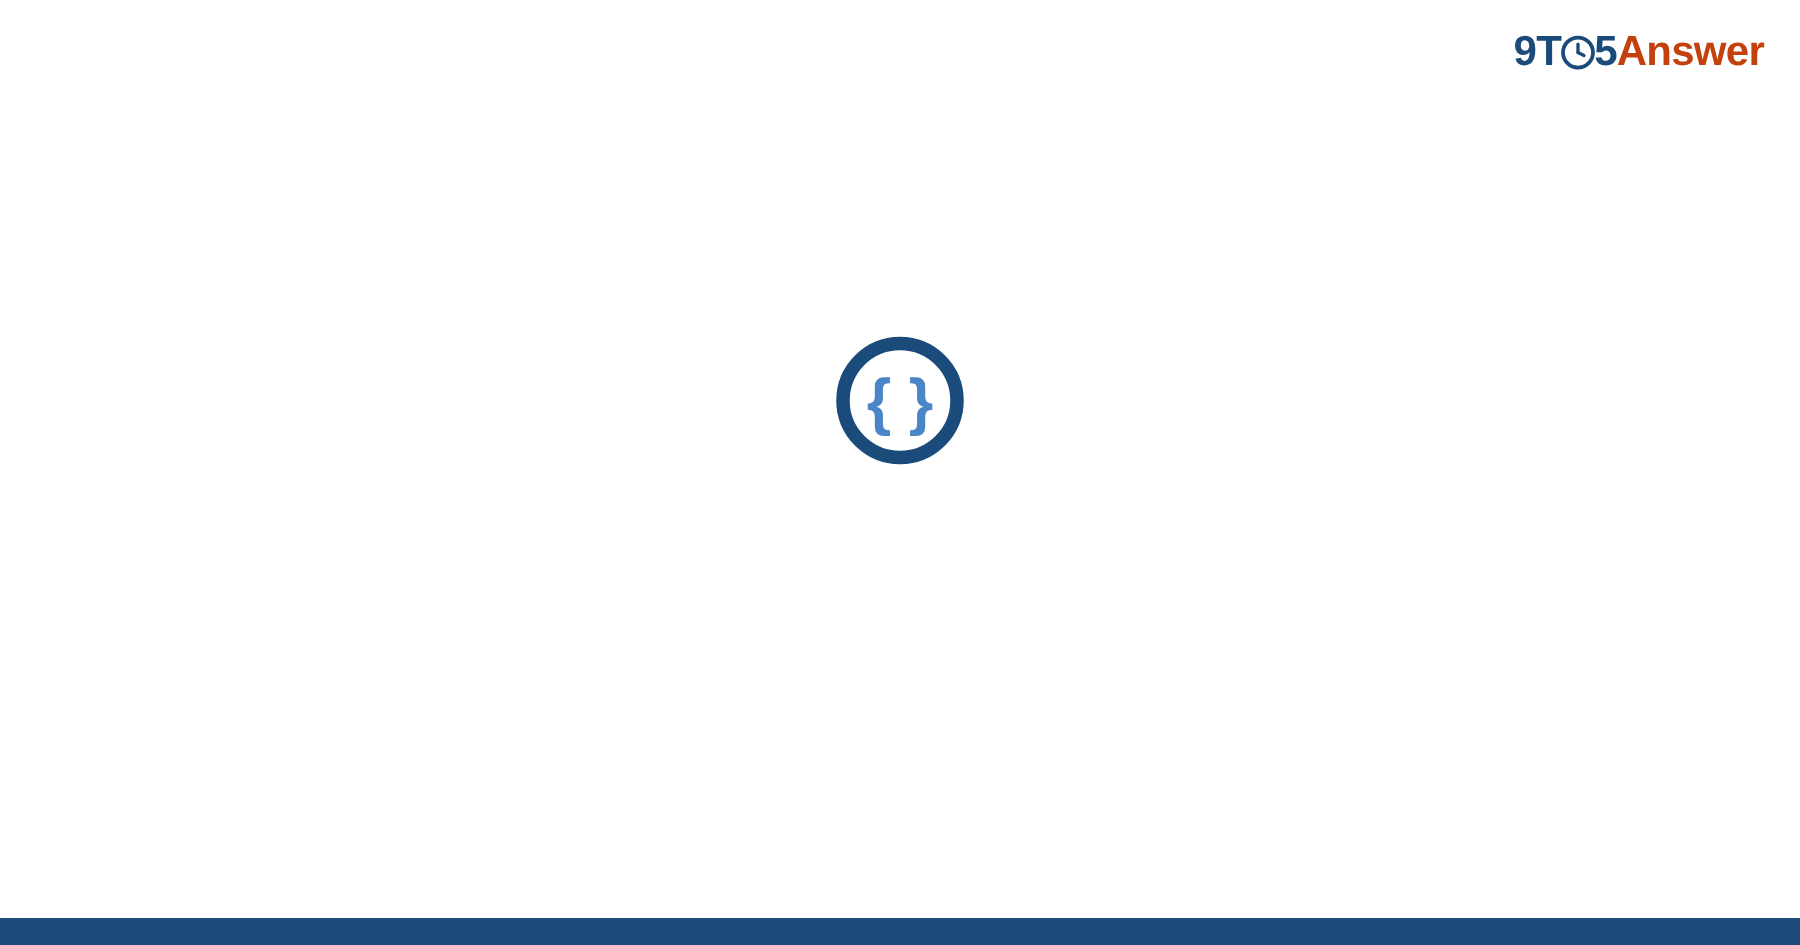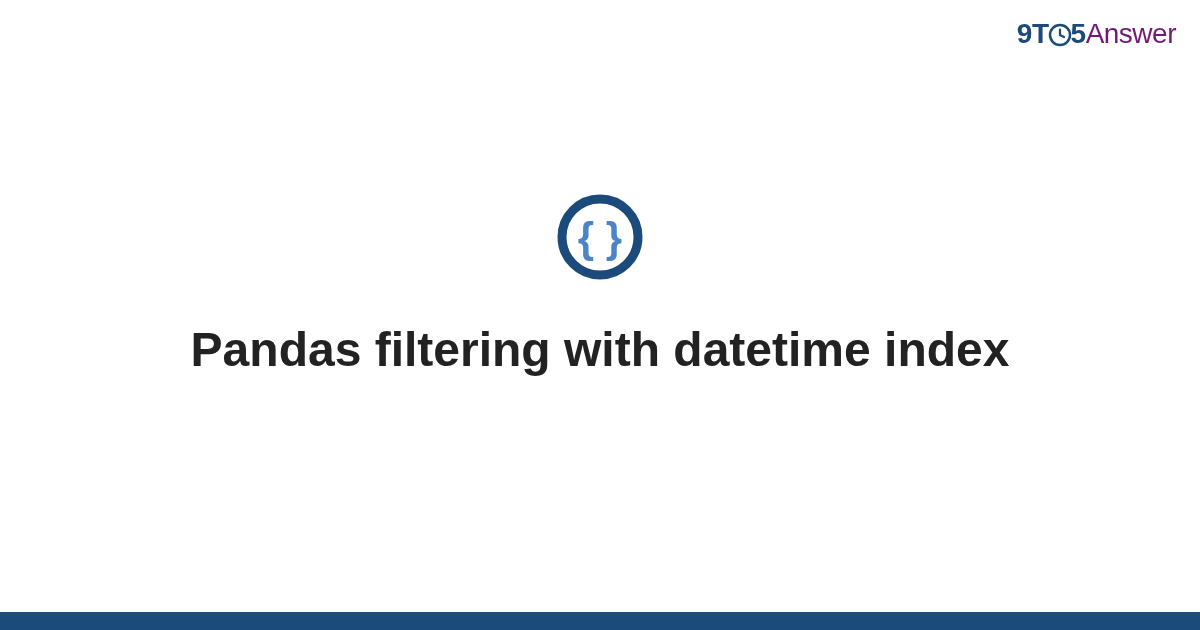--- a/index.html
+++ b/index.html
@@ -35,22 +35,22 @@
     .logo-topright .clock {
       display: inline-flex;
       vertical-align: -4px;
       margin: 0 -1px;
     }
     .logo-topright .five {
       color: #1b4b7a;
       font-weight: 700;
     }
     .logo-topright .answer {
-      color: #701a75;
-      font-weight: 400;
+      color: #c2410c;
+      font-weight: 700;
     }
     .center-content {
       position: absolute;
       top: 0;
       left: 0;
       width: 1200px;
       height: 612px;
       display: flex;
       flex-direction: column;
       align-items: center;
@@ -90,16 +90,15 @@
     </span><span class="five">5</span><span class="answer">Answer</span>
 </div>
 
 <div class="center-content">
   <div class="brace-icon">
     <svg width="90" height="90" viewBox="0 0 90 90">
       <circle cx="45" cy="45" r="38" fill="none" stroke="#1b4b7a" stroke-width="9"></circle>
       <text x="45" y="60" font-size="42" font-weight="700" fill="#4a86c7" text-anchor="middle" font-family="Arial, sans-serif">{ }</text>
     </svg>
   </div>
-  <h1 class="title">Pandas filtering with datetime index</h1>
 </div>
 
 <div class="bottom-bar"></div>
 
 </body></html>

